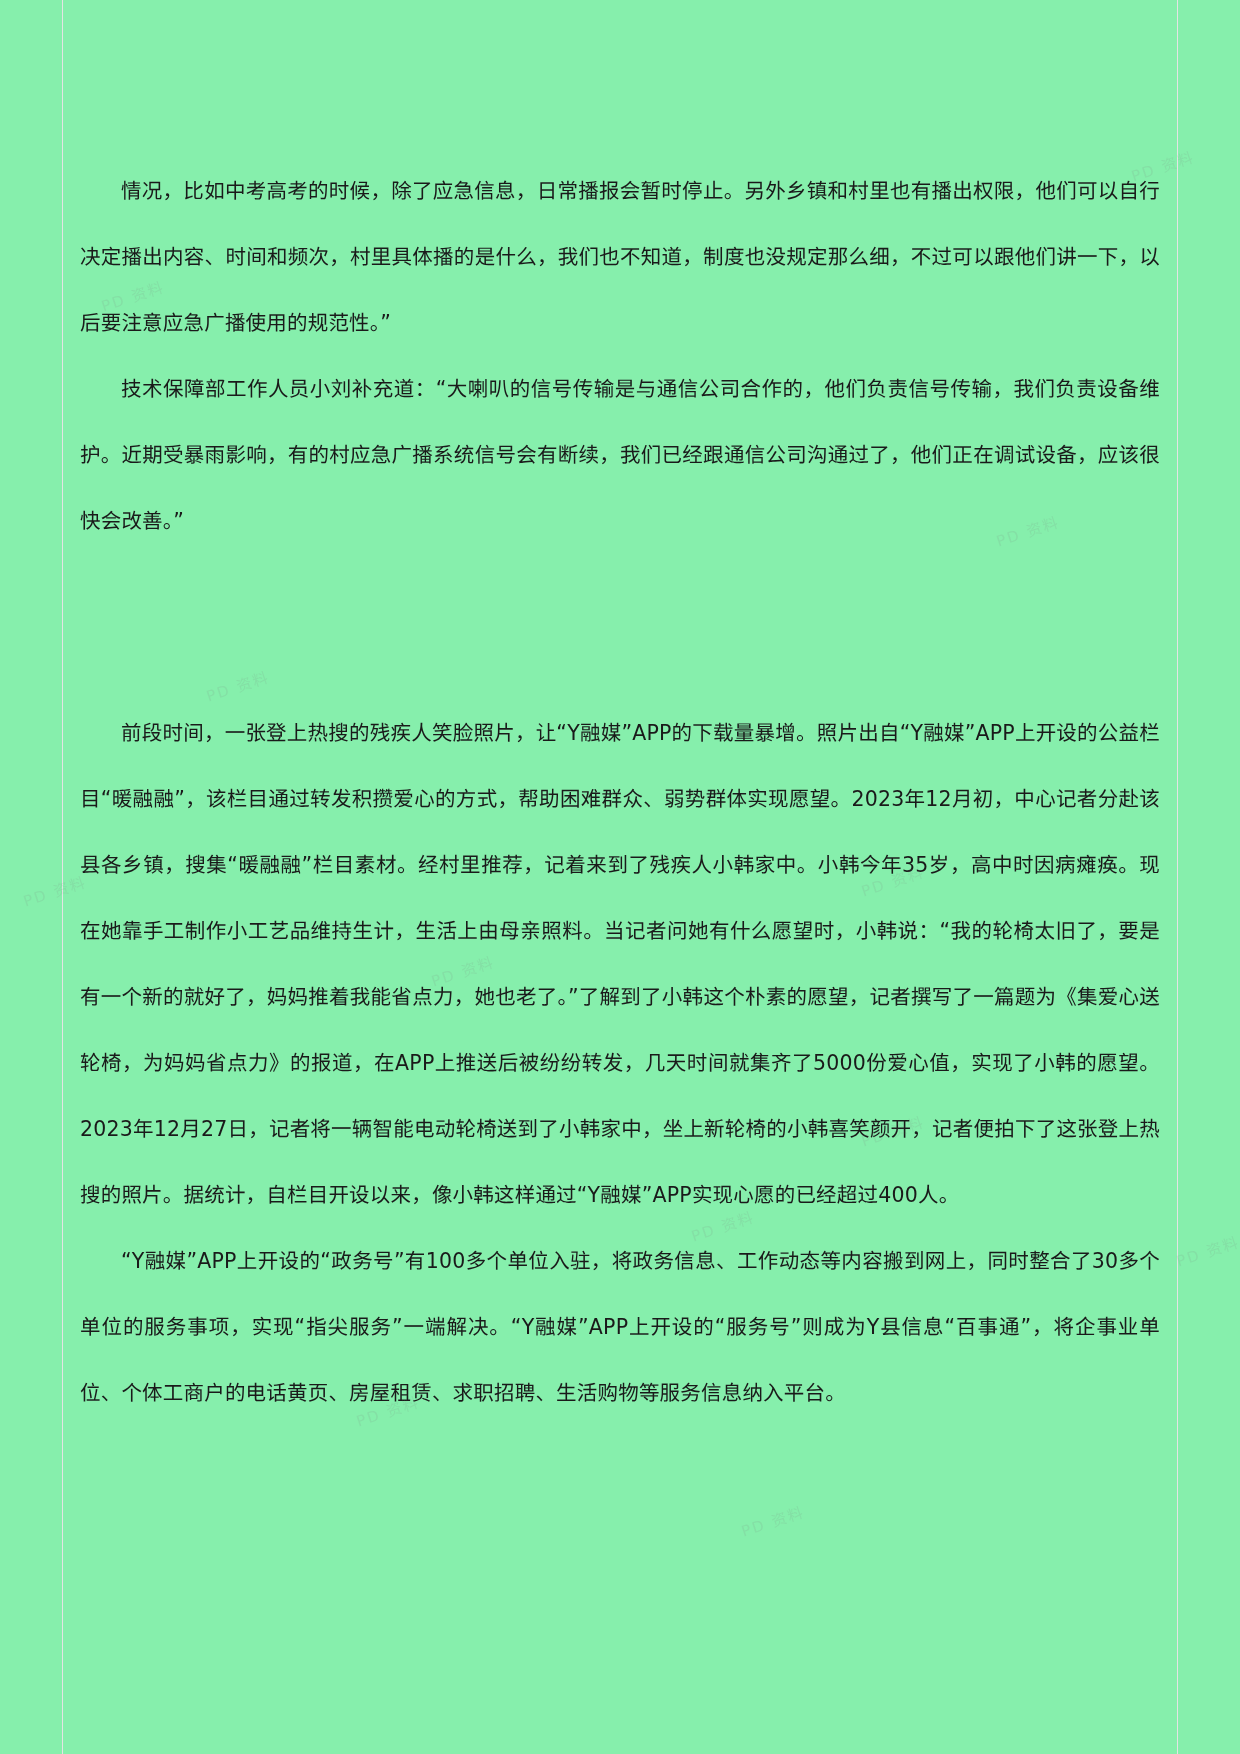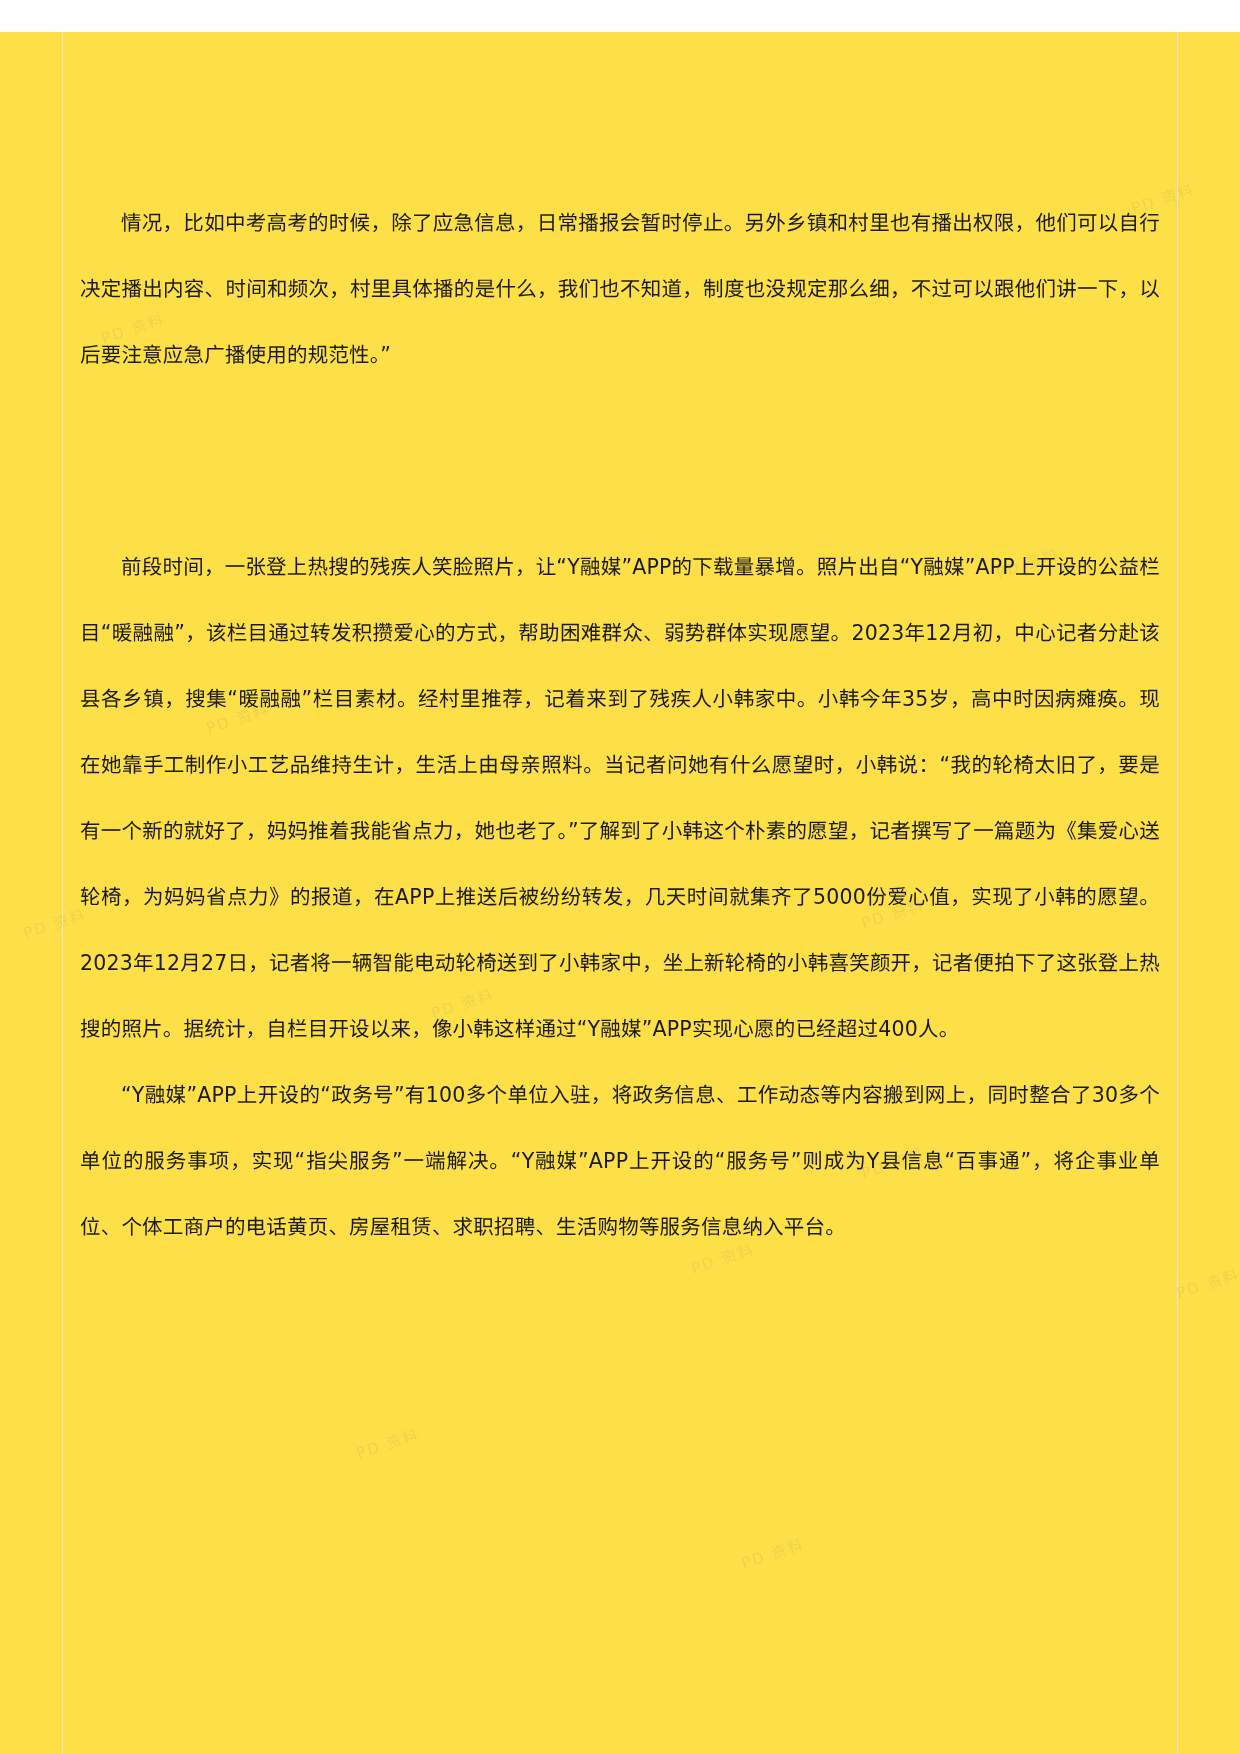--- a/index.html
+++ b/index.html
@@ -12,22 +12,21 @@
     width: 1240px;
     height: 1754px;
     position: relative;
     font-family: "DejaVu Sans", "Liberation Sans", sans-serif;
     color: #111111;
     overflow: hidden;
   }
   .page {
     position: absolute;
     inset: 0;
-    background: #fde047;
-    margin-top: 32px;
+    background: #86efac;
   }
   
   .edge-rule {
     position: absolute;
     top: 0;
     bottom: 0;
     width: 1px;
     background: #e4e4e4;
   }
   .edge-rule.left  { left: 62px; }
@@ -93,20 +92,21 @@
 
 <div class="page">
 
   <div class="edge-rule left"></div>
   <div class="edge-rule right"></div>
 
   <div class="content">
 
     <p class="para">情况，比如中考高考的时候，除了应急信息，日常播报会暂时停止。另外乡镇和村里也有播出权限，他们可以自行决定播出内容、时间和频次，村里具体播的是什么，我们也不知道，制度也没规定那么细，不过可以跟他们讲一下，以后要注意应急广播使用的规范性。”</p>
 
+    <p class="para">技术保障部工作人员小刘补充道：“大喇叭的信号传输是与通信公司合作的，他们负责信号传输，我们负责设备维护。近期受暴雨影响，有的村应急广播系统信号会有断续，我们已经跟通信公司沟通过了，他们正在调试设备，应该很快会改善。”</p>
 
 
     <div class="gap-large"></div>
 
 
     <div class="title-gap"></div>
 
     <p class="para">前段时间，一张登上热搜的残疾人笑脸照片，让“Y融媒”APP的下载量暴增。照片出自“Y融媒”APP上开设的公益栏目“暖融融”，该栏目通过转发积攒爱心的方式，帮助困难群众、弱势群体实现愿望。2023年12月初，中心记者分赴该县各乡镇，搜集“暖融融”栏目素材。经村里推荐，记着来到了残疾人小韩家中。小韩今年35岁，高中时因病瘫痪。现在她靠手工制作小工艺品维持生计，生活上由母亲照料。当记者问她有什么愿望时，小韩说：“我的轮椅太旧了，要是有一个新的就好了，妈妈推着我能省点力，她也老了。”了解到了小韩这个朴素的愿望，记者撰写了一篇题为《集爱心送轮椅，为妈妈省点力》的报道，在APP上推送后被纷纷转发，几天时间就集齐了5000份爱心值，实现了小韩的愿望。2023年12月27日，记者将一辆智能电动轮椅送到了小韩家中，坐上新轮椅的小韩喜笑颜开，记者便拍下了这张登上热搜的照片。据统计，自栏目开设以来，像小韩这样通过“Y融媒”APP实现心愿的已经超过400人。</p>
 
 

